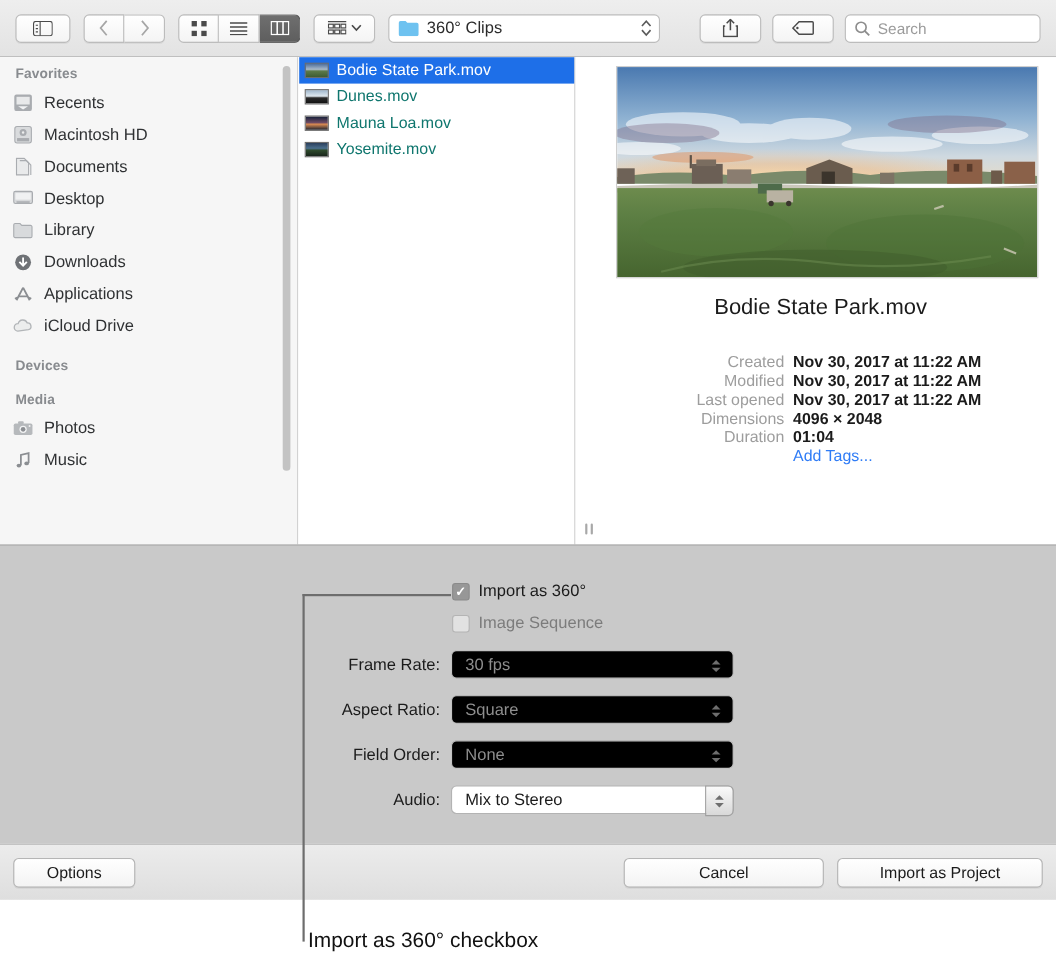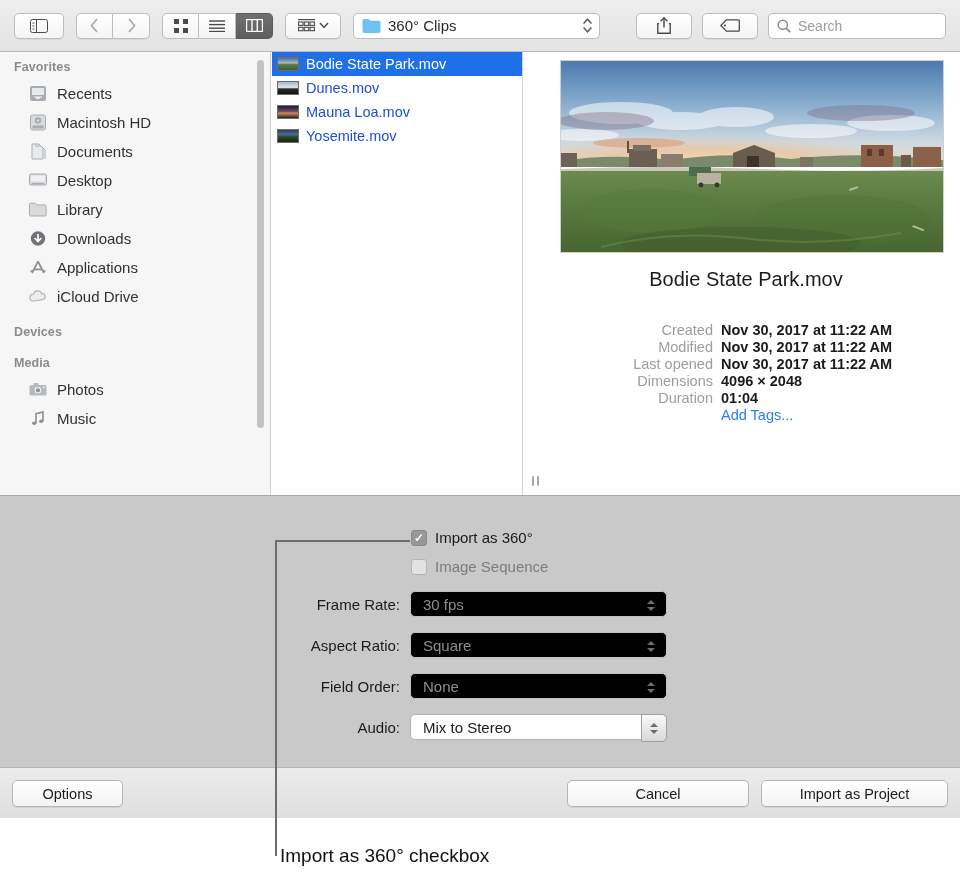--- a/index.html
+++ b/index.html
@@ -63,34 +63,34 @@
 
   .sidebar {
     position:absolute; left:0; top:0; width:271px; height:443px;
     background:#f6f6f6; border-right:1px solid #d2d2d2; overflow:hidden;
   }
   .sb-header {
     font-size:12.5px; font-weight:bold; color:#888b8f;
     padding:8px 0 5px 14px; letter-spacing:.1px;
   }
   .sb-item {
-    height:29px; display:flex; align-items:center; padding-left:28px; gap:9px;
+    height:29px; display:flex; align-items:center; padding-left:11px; gap:9px;
   }
   .sb-item .lbl { font-size:15px; color:#2f3133; }
   .sb-scroll {
     position:absolute; left:257px; top:8px; width:7px; height:368px;
     background:#c3c3c3; border-radius:4px;
   }
 
   .filelist {
     position:absolute; left:272px; top:0; width:251px; height:443px;
     background:#fff; border-right:1px solid #d2d2d2;
   }
   .file-row { height:24px; display:flex; align-items:center; padding-left:5px; gap:7px; }
-  .file-row .fname { font-size:14.5px; color:#1d4ed8; }
+  .file-row .fname { font-size:14.5px; color:#0f766e; }
   .file-row.sel { background:#1e6fe8; }
   .file-row.sel .fname { color:#fff; }
   .thumb { width:22px; height:14px; border:1px solid #6d6d6d; flex:0 0 auto; }
   .col-grip {
     position:absolute; left:524px; top:414px; width:22px; height:29px;
     background:#fff; display:flex; align-items:center; justify-content:center; gap:3px;
   }
   .col-grip i { width:2px; height:10px; background:#a8a8a8; border-radius:1px; display:block; }
 
   .preview { position:absolute; left:546px; top:0; width:414px; height:443px; background:#fff; }

